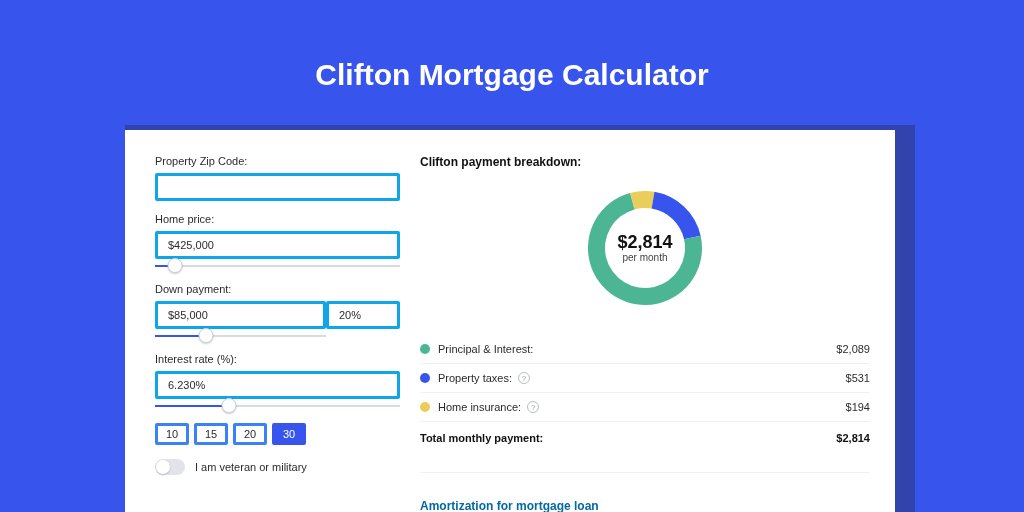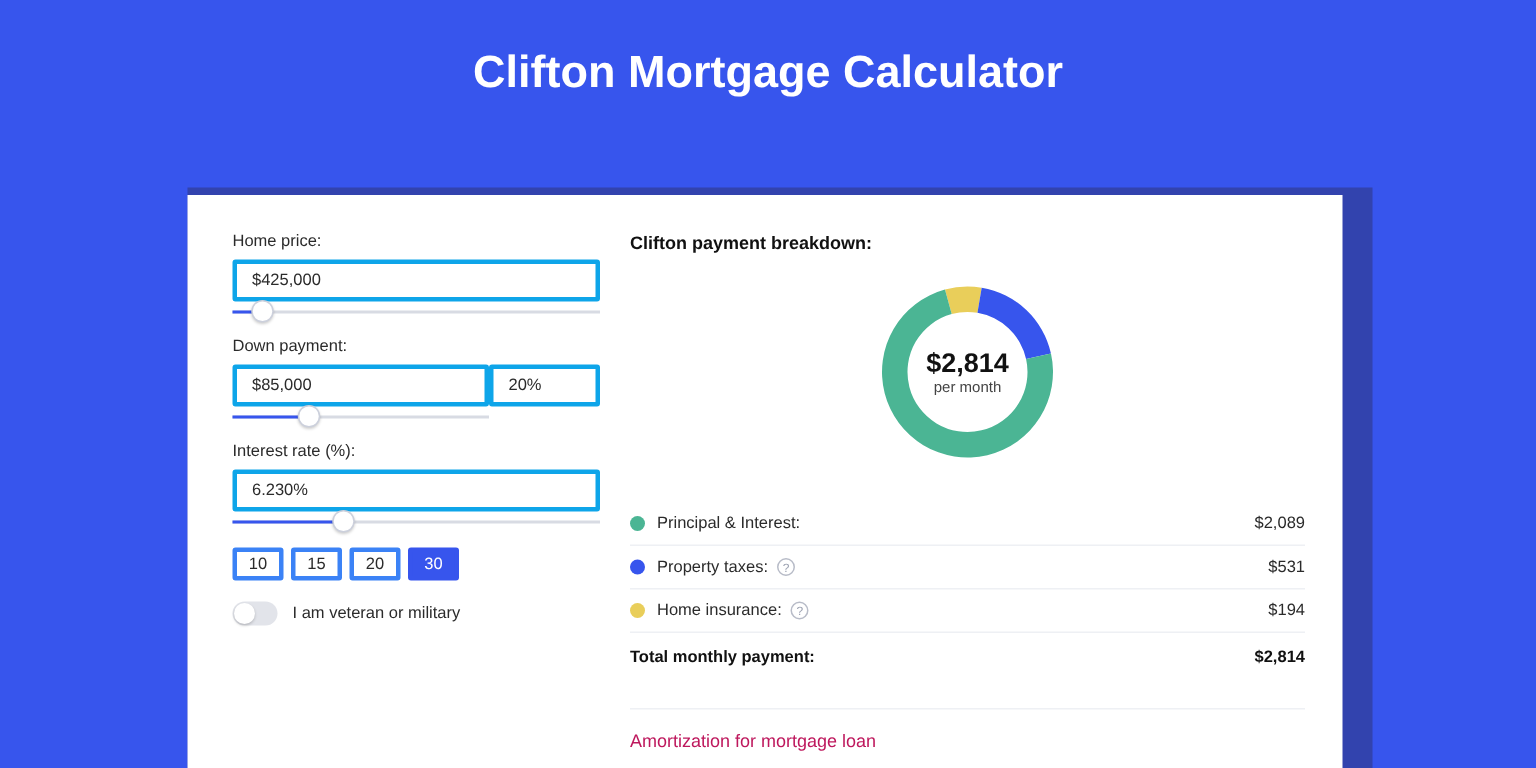--- a/index.html
+++ b/index.html
@@ -4,21 +4,21 @@
 <style>
   * { box-sizing: border-box; margin: 0; padding: 0; }
   html, body { width: 1024px; height: 512px; overflow: hidden; font-family: Arial, Helvetica, sans-serif; }
   body { background: #3755ed; }
 
   .page-title {
     text-align: center;
     color: #ffffff;
     font-size: 30px;
     font-weight: 700;
-    padding-top: 32px;
+    padding-top: 58px;
     padding-bottom: 36px;
   }
 
   .card-shadow {
     position: absolute;
     left: 125px;
     top: 125px;
     width: 790px;
     height: 400px;
     background: #3243ae;
@@ -98,36 +98,40 @@
   .row.total { padding-top:10px; }
   .row.total .label, .row.total .val { font-weight:700; color:#111; }
 
   .help {
     width:12px; height:12px; border:1px solid #b8bcc8; border-radius:50%;
     font-size:8px; color:#9aa0b0; display:inline-flex;
     align-items:center; justify-content:center; cursor:pointer;
   }
 
   .amort-block { margin-top:20px; border-top:1px solid #eef0f4; padding-top:14px; }
-  .amort-title { font-size:12px; font-weight:400; color:#be185d; margin-bottom:10px; }
+  .amort-title { font-size:12px; font-weight:700; color:#0369a1; margin-bottom:10px;margin-top:12px; }
   .amort-text { font-size:11px; color:#2b2b2b; line-height:1.5; }
 
   .donut-center-amount { font-size:18px; font-weight:700; fill:#111; }
   .donut-center-sub { font-size:10px; fill:#444; }
 </style>
 </head>
 <body>
 
 <h1 class="page-title">Clifton Mortgage Calculator</h1>
 
 <div class="card-shadow"></div>
 <div class="card">
 
   <div class="left-col">
 
+    <div class="group">
+      <div class="field-label">Property Zip Code:</div>
+      <input class="text-input" value="" style="">
+    </div>
 
     <div class="group">
       <div class="field-label">Home price:</div>
       <input class="text-input" value="$425,000" style="">
       <div class="slider-wrap">
         <div class="slider-track"></div>
         <div class="slider-fill" style="width: 8%;"></div>
         <div class="slider-thumb" style="left: 8%;"></div>
       </div>
     </div>

